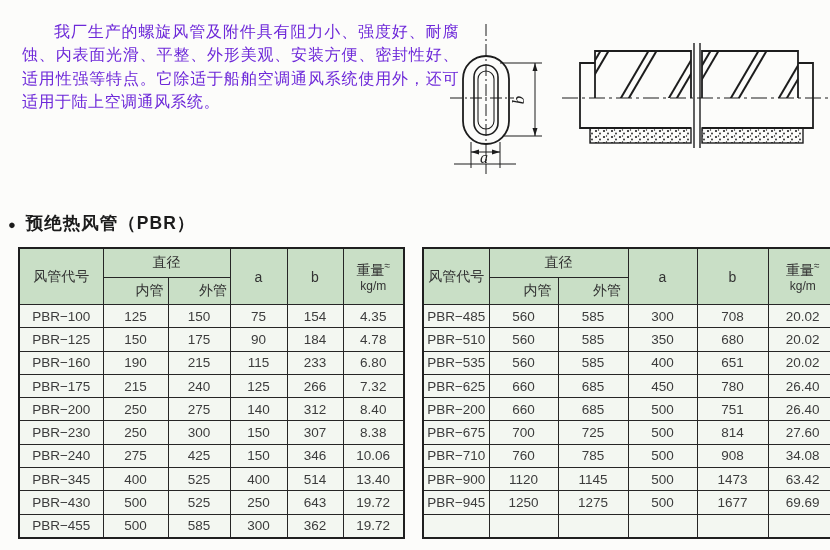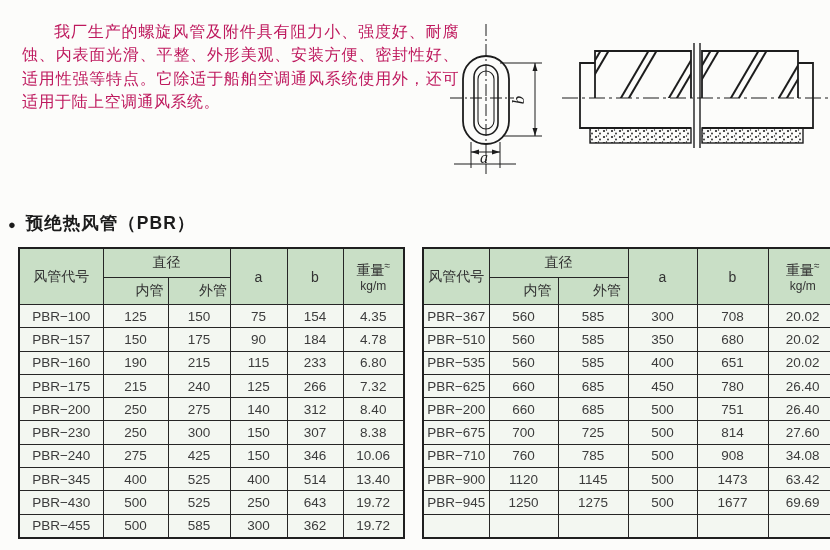--- a/index.html
+++ b/index.html
@@ -1,20 +1,20 @@
 <!DOCTYPE html>
 <html><head>
 <meta charset="utf-8">
 <style>
   html,body{margin:0;padding:0;}
   body{background:#e8e8e6;font-family:"Liberation Sans", sans-serif;}
   .page{position:relative;width:830px;height:550px;background:#fcfcfa;overflow:hidden;}
 
   
-  .intro{position:absolute;left:22px;top:20px;width:437px;color:#be185d;
+  .intro{position:absolute;left:22px;top:20px;width:437px;color:#6d28d9;
          font-size:16px;line-height:23.4px;letter-spacing:0.5px;text-align:justify;}
   .intro p{margin:0;text-indent:2em;}
 
   
   .diag{position:absolute;}
   .diag svg{display:block;}
   .lineart{stroke:#1d1d1d;fill:none;}
 
   
   .section-heading{position:absolute;left:8px;top:211px;font-size:17.5px;font-weight:bold;
@@ -159,21 +159,21 @@
       <tbody id="tbody-left">
           <tr>
             <td>PBR−100</td>
             <td>125</td>
             <td>150</td>
             <td>75</td>
             <td>154</td>
             <td>4.35</td>
           </tr>
           <tr>
-            <td>PBR−157</td>
+            <td>PBR−125</td>
             <td>150</td>
             <td>175</td>
             <td>90</td>
             <td>184</td>
             <td>4.78</td>
           </tr>
           <tr>
             <td>PBR−160</td>
             <td>190</td>
             <td>215</td>
@@ -260,21 +260,21 @@
             <span class="unit-line">kg/m</span>
           </th>
         </tr>
         <tr class="h2">
           <th>内管</th>
           <th>外管</th>
         </tr>
       </thead>
       <tbody id="tbody-right">
           <tr>
-            <td>PBR−367</td>
+            <td>PBR−485</td>
             <td>560</td>
             <td>585</td>
             <td>300</td>
             <td>708</td>
             <td>20.02</td>
           </tr>
           <tr>
             <td>PBR−510</td>
             <td>560</td>
             <td>585</td>

